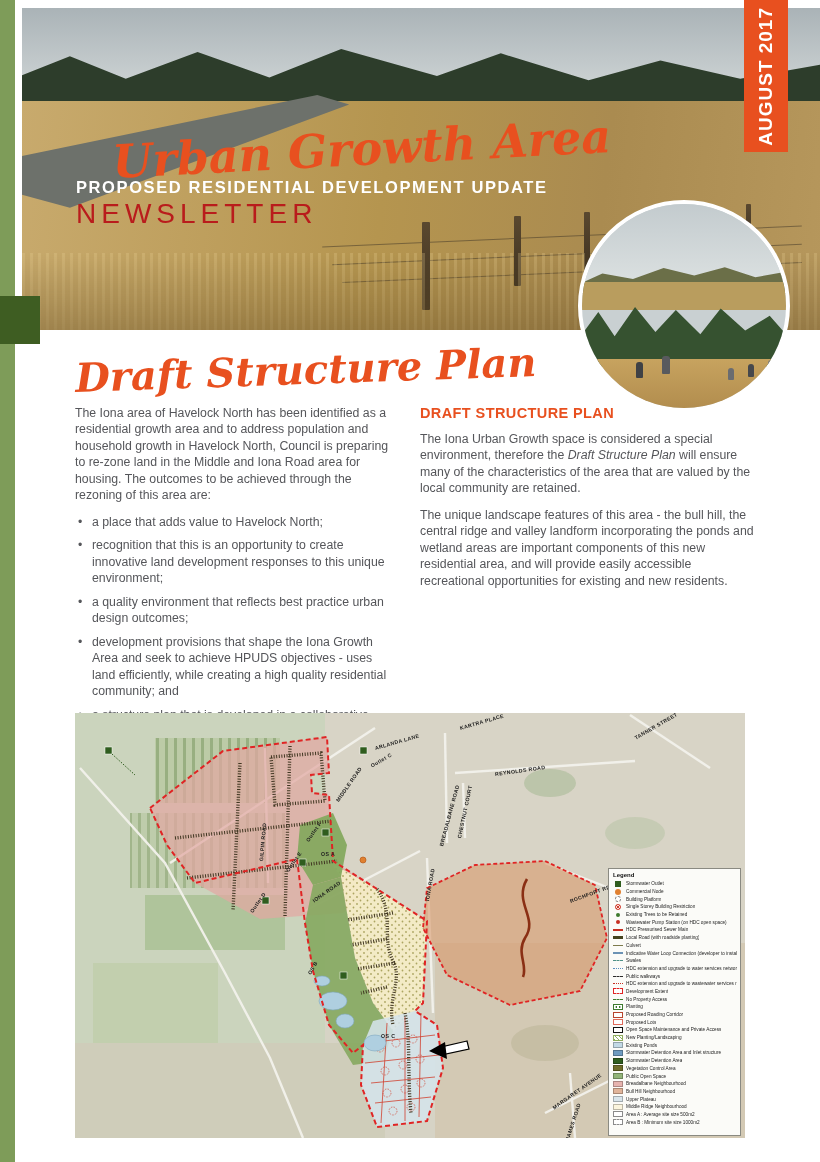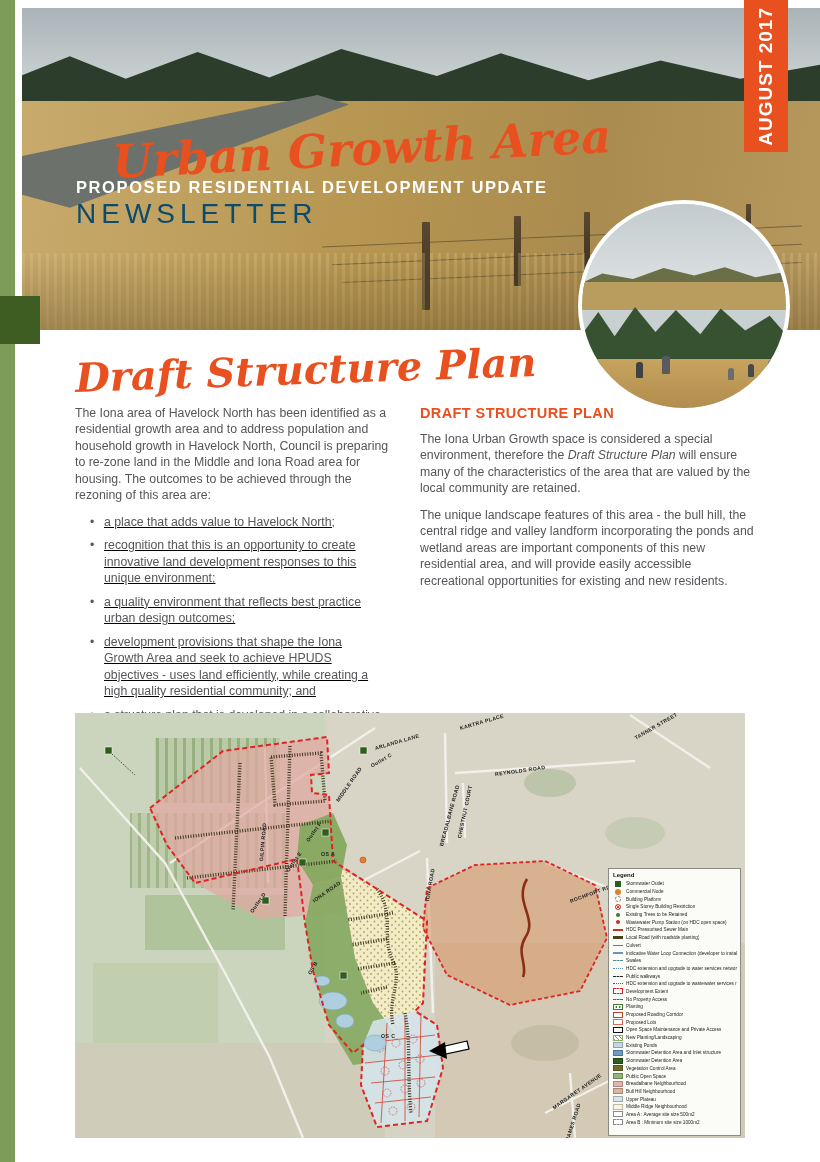--- a/index.html
+++ b/index.html
@@ -27,21 +27,21 @@
   .post{position:absolute;background:linear-gradient(#5a482f,#3f3221);border-radius:1px;}
   .wire{position:absolute;height:1.2px;background:rgba(70,58,42,.55);transform:rotate(-2.5deg);}
 
   
   .logo{position:absolute;left:72px;top:40px;color:#fff;font-size:98px;font-weight:800;
         letter-spacing:3px;line-height:1;z-index:4;}
   .script{font-family:"DejaVu Serif",serif;font-style:italic;font-weight:700;color:#E8501F;}
   .hero-script{position:absolute;left:112px;top:122px;font-size:46px;transform:rotate(-3deg);z-index:4;}
   .hero-sub1{position:absolute;left:76px;top:178px;color:#fff;font-size:16.5px;font-weight:700;
              letter-spacing:1.6px;z-index:4;}
-  .hero-sub2{position:absolute;left:76px;top:198px;color:#0c4a6e;font-size:28px;font-weight:400;
+  .hero-sub2{position:absolute;left:76px;top:198px;color:#b91c1c;font-size:28px;font-weight:400;
              letter-spacing:5px;z-index:4;}
 
   
   .banner{position:absolute;left:744px;top:0;width:44px;height:152px;background:#E8501F;z-index:6;
           display:flex;align-items:center;justify-content:center;}
   .banner span{writing-mode:vertical-rl;transform:rotate(180deg);color:#fff;font-weight:700;
           font-size:19px;letter-spacing:1px;}
 
   
   .circle{position:absolute;left:578px;top:200px;width:212px;height:212px;border-radius:50%;
@@ -58,21 +58,21 @@
   .person{position:absolute;border-radius:3px 3px 1px 1px;}
 
   
   .section-script{position:absolute;left:75px;top:346px;font-size:40px;transform:rotate(-2deg);z-index:2;}
   .col{position:absolute;top:405px;}
   .col-left{left:75px;width:318px;}
   .col-right{left:420px;width:336px;}
   .col-head{color:#E8501F;font-size:14.5px;font-weight:700;letter-spacing:.4px;margin:0 0 10px;}
   .col p{font-size:12.3px;color:#55565A;line-height:1.34;margin:0 0 10px;}
   .col .it{font-style:italic;}
-  .bullets{list-style:none;margin:2px 12px 0;padding:0;text-decoration:underline;}
+  .bullets{list-style:none;margin:2px 0 0;padding:0;}
   .bullets li{position:relative;font-size:12.3px;color:#55565A;line-height:1.34;
               padding-left:17px;margin-bottom:7px;}
   .bullets li::before{content:"\2022";position:absolute;left:3px;top:0;color:#55565A;}
 
   
   .map{position:absolute;left:75px;top:713px;width:670px;height:425px;background:#D6D3C5;overflow:hidden;}
   .map svg{position:absolute;left:0;top:0;}
   .map-labels{position:absolute;left:0;top:0;width:100%;height:100%;}
   .map-label{position:absolute;font-size:5.2px;font-weight:700;color:#1c1c1c;letter-spacing:.4px;
              white-space:nowrap;transform-origin:left center;}

